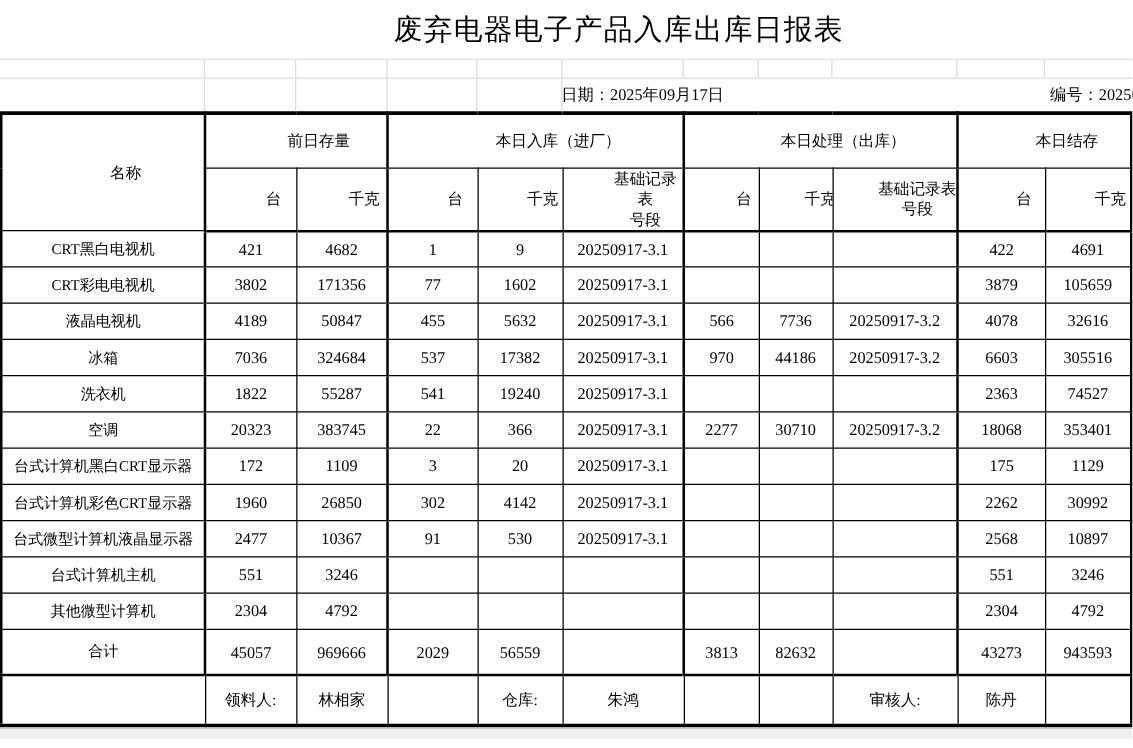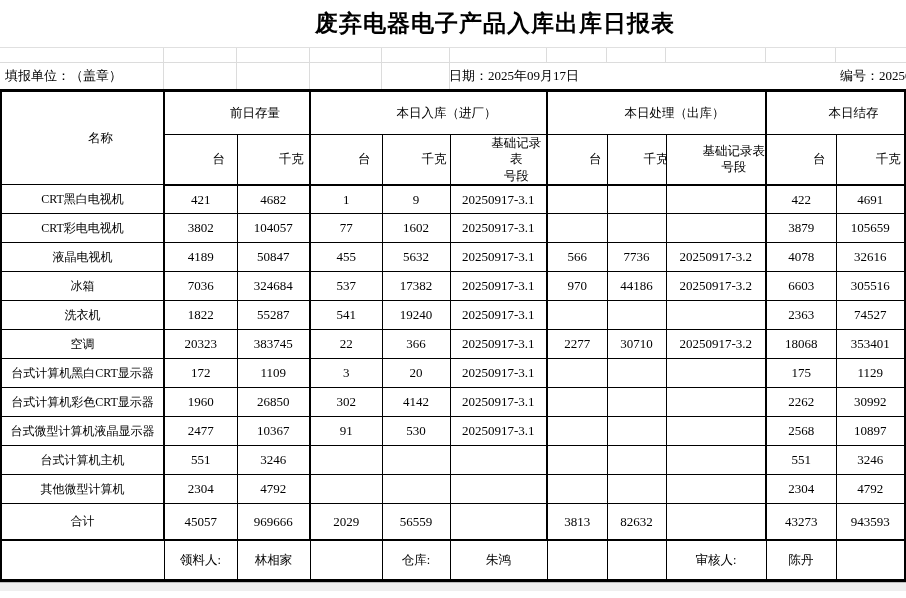--- a/index.html
+++ b/index.html
@@ -2,21 +2,21 @@
 <html><head>
 <meta charset="utf-8">
 <style>
   html,body{margin:0;padding:0;}
   body{
     width:906px;height:598px;overflow:hidden;background:#ffffff;position:relative;
     font-family:"Liberation Serif","DejaVu Serif",serif;color:#000;
   }
   .title-row{height:47px;width:990px;display:flex;align-items:center;justify-content:center;
     border-bottom:1px solid #e0e0e0;}
-  .title{font-size:23px;font-weight:bold;letter-spacing:1px;}
+  .title{font-size:23px;font-weight:normal;letter-spacing:1px;}
   .thin-row{height:14px;position:relative;border-bottom:1px solid #dcdcdc;}
   .info-row{height:26px;position:relative;font-size:13px;}
   .vl{position:absolute;top:0;bottom:0;width:1px;background:#dcdcdc;}
   .info-left{position:absolute;left:5px;top:0;line-height:26px;white-space:nowrap;}
   .info-date{position:absolute;left:449px;width:216px;top:0;line-height:26px;white-space:nowrap;}
   .info-number{position:absolute;left:800px;top:0;line-height:26px;white-space:nowrap;margin-left:40px;}
   table{border-collapse:collapse;table-layout:fixed;width:904px;
     border:2px solid #000;border-top-width:3px;border-bottom-width:3px;}
   th,td{border:1px solid #000;text-align:center;vertical-align:middle;
     padding:0;overflow:hidden;white-space:nowrap;font-weight:normal;}
@@ -52,21 +52,20 @@
   <div class="vl" style="left:765px"></div>
   <div class="vl" style="left:835px"></div>
 </div>
 
 <div class="info-row">
   <div class="vl" style="left:163px"></div>
   <div class="vl" style="left:236px"></div>
   <div class="vl" style="left:309px"></div>
   <div class="vl" style="left:381px"></div>
   <div class="vl" style="left:449px"></div>
-  <div class="info-left">填报单位：（盖章）</div>
   <div class="info-date">日期：2025年09月17日</div>
   <div class="info-number">编号：20250917</div>
 </div>
 
 <table>
   <colgroup>
     <col style="width:163px">
       <col style="width:73px">
       <col style="width:73px">
     <col style="width:72px">
@@ -111,21 +110,21 @@
       <td class="bR2">20250917-3.1</td>
       <td></td>
       <td></td>
       <td class="bR2"></td>
       <td>422</td>
       <td>4691</td>
     </tr>
     <tr>
       <td class="name bR2">CRT彩电电视机</td>
       <td>3802</td>
-      <td class="bR2">104057</td>
+      <td class="bR2">171356</td>
       <td>77</td>
       <td>1602</td>
       <td class="bR2">20250917-3.1</td>
       <td></td>
       <td></td>
       <td class="bR2"></td>
       <td>3879</td>
       <td>105659</td>
     </tr>
     <tr>

